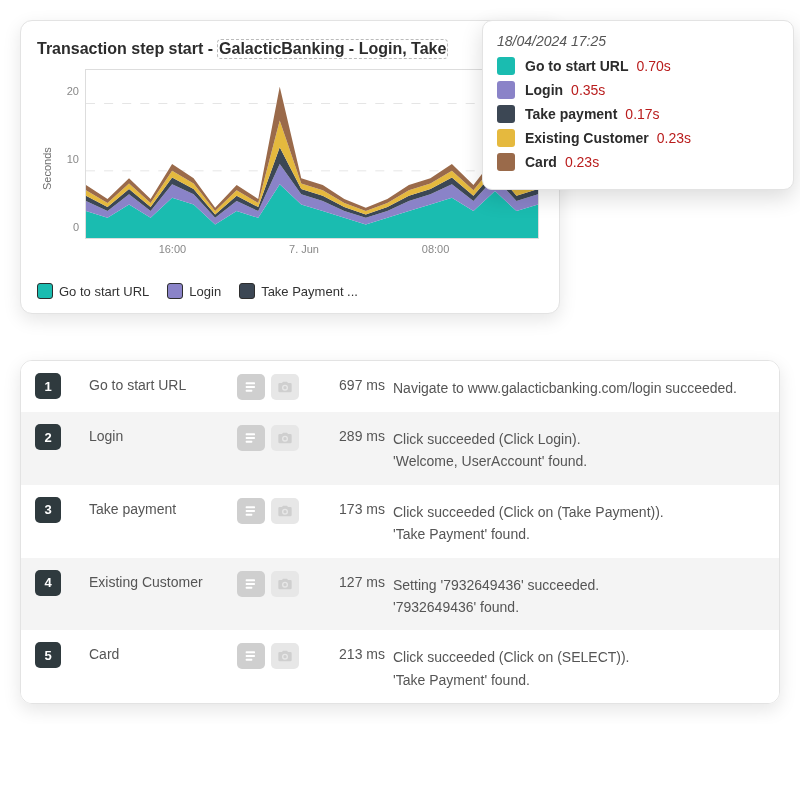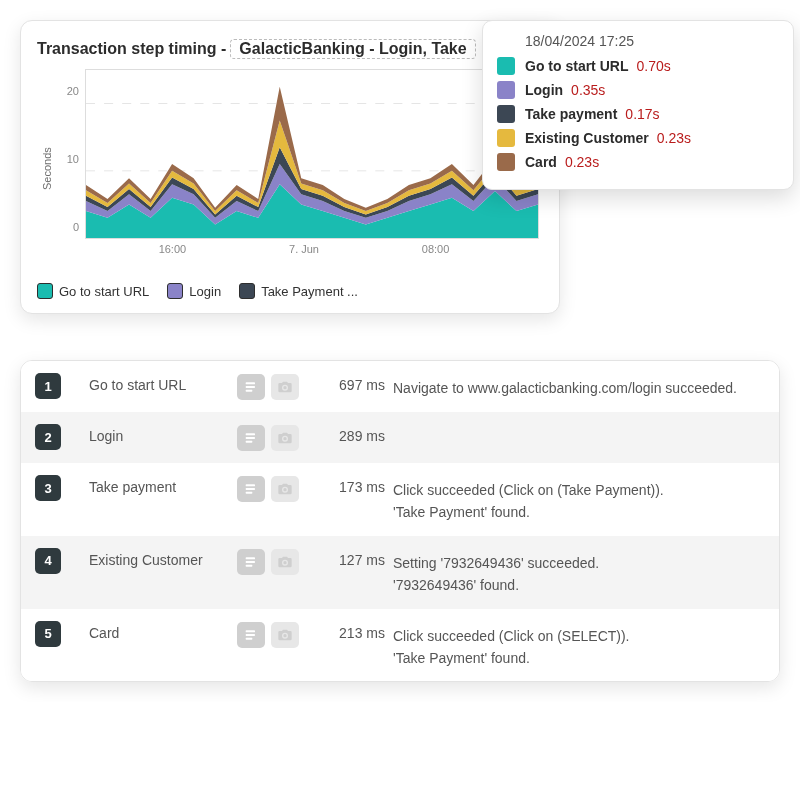--- a/index.html
+++ b/index.html
@@ -27,21 +27,21 @@
     font-size: 16px;
     font-weight: 700;
     margin-bottom: 10px;
     display: flex;
     align-items: center;
     gap: 4px;
   }
   .chart-title .hl {
     border: 1px dashed #bbb;
     border-radius: 4px;
-    padding: 0 8px;
+    padding: 0 1px;
     font-weight: 700;
   }
 
   .chart-frame {
     display: flex;
   }
   .axis-label {
     writing-mode: vertical-rl;
     transform: rotate(180deg);
     font-size: 11px;
@@ -101,21 +101,21 @@
     left: 462px;
     width: 312px;
     background: #fff;
     border: 1px solid #e3e3e3;
     border-radius: 10px;
     box-shadow: 0 8px 22px rgba(0,0,0,0.14);
     padding: 12px 14px 12px 14px;
     font-size: 14px;
     z-index: 5;
   }
-  .tooltip .ts { color: #555; margin-bottom: 8px; margin-left: 28px; }
+  .tooltip .ts { font-style: italic; color: #555; margin-bottom: 8px; }
   .tooltip .row { display: flex; align-items: center; margin: 6px 0;}
   .tooltip .sw { width: 18px; height: 18px; border-radius: 3px; margin-right: 10px; }
   .tooltip .lbl { font-weight: 700; margin-right: 8px; }
   .tooltip .val { color: #b91c1c; }
 
   
   .table-card {
     margin-top: 46px;
     border: 1px solid #e3e3e3;
     border-radius: 12px;
@@ -157,21 +157,21 @@
 
   .stage { position: relative; width: 760px; }
 </style>
 </head>
 <body>
 
 <div class="stage">
 
   <div class="chart-card">
     <div class="chart-title">
-      <span>Transaction step timing -</span>
+      <span>Transaction step start -</span>
       <span class="hl">GalacticBanking - Login, Take</span>
     </div>
 
     <div class="chart-frame">
       <div class="axis-label">Seconds</div>
       <div class="plot-area">
         <div class="plot-wrap">
           <div class="y-ticks">
             <div style="bottom:0%">0</div>
             <div style="bottom:40%">10</div>
@@ -272,20 +272,21 @@
                 <rect x="4" y="16" width="10" height="3" rx="1"></rect>
               </svg>
             </div>
             <div class="ibtn light">
               <svg viewBox="0 0 24 24" fill="currentColor">
                 <path d="M9 4l-1.5 2H4a2 2 0 0 0-2 2v10a2 2 0 0 0 2 2h16a2 2 0 0 0 2-2V8a2 2 0 0 0-2-2h-3.5L15 4H9zm3 4.5A4.5 4.5 0 1 1 7.5 13 4.5 4.5 0 0 1 12 8.5zm0 2A2.5 2.5 0 1 0 14.5 13 2.5 2.5 0 0 0 12 10.5z"></path>
               </svg>
             </div>
           </div>
           <div class="step-ms">289 ms</div>
+          <div class="step-desc">Click succeeded (Click Login).<span class="line2">'Welcome, UserAccount' found.</span></div>
         </div>
         <div class="step-row">
           <div>
             <div class="step-num">3</div>
           </div>
           <div class="step-name">Take payment</div>
           <div class="step-icons">
             <div class="ibtn">
               <svg viewBox="0 0 24 24" fill="currentColor">
                 <rect x="4" y="5" width="14" height="3" rx="1"></rect>

